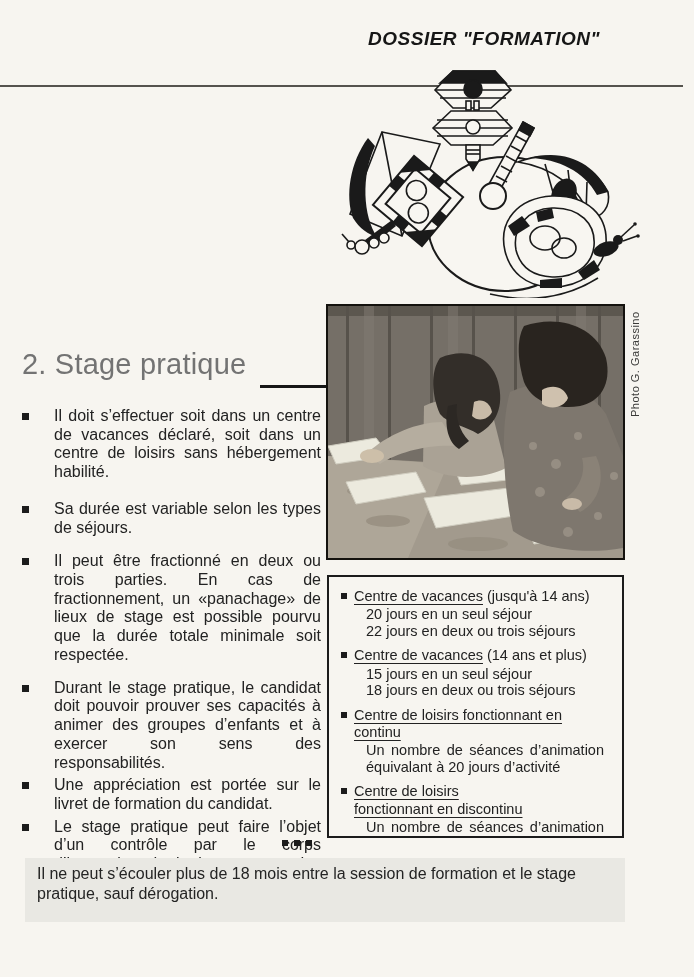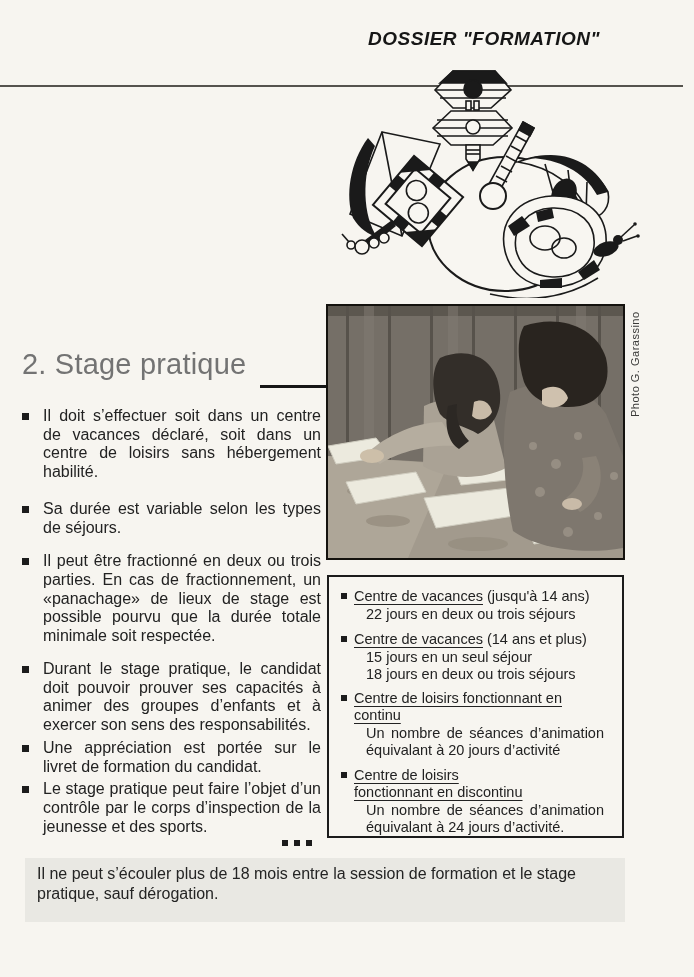--- a/index.html
+++ b/index.html
@@ -33,21 +33,21 @@
 
   
   .section-title{
     position:absolute;left:22px;top:348px;margin:0;
     font-size:29px;font-weight:400;color:#737373;letter-spacing:.2px;
   }
   .title-rule{position:absolute;left:260px;top:385px;width:68px;height:3px;background:#161616;}
 
   
   .bullets{position:absolute;left:22px;top:407px;width:299px;}
-  .bullet-item{display:flex;gap:14px;}
+  .bullet-item{display:flex;gap:25px;}
   .bullets > div:nth-of-type(2){margin-top:18px;}
   .bullets > div:nth-of-type(3){margin-top:15px;}
   .bullets > div:nth-of-type(4){margin-top:14px;}
   .bullets > div:nth-of-type(5){margin-top:4px;}
   .bullets > div:nth-of-type(6){margin-top:4px;}
   .sq7{flex:0 0 auto;width:7px;height:7px;background:#1c1c1c;margin-top:6px;}
   .bullet-text{flex:1;font-size:16px;line-height:1.17;text-align:justify;color:#222;}
   .end-marker{display:flex;justify-content:flex-end;gap:6px;margin-top:4px;padding-right:9px;}
   .end-marker i{display:block;width:6px;height:6px;background:#1c1c1c;}
 
@@ -278,20 +278,21 @@
   <div class="info-box">
 
       <div class="box-item">
         <span class="sq6"></span>
         <div class="box-item-body">
           <span class="box-titles">
             
           <span>Centre de vacances</span></span><span class="box-suffix">(jusqu'à 14 ans)</span>
           <div class="box-details">
 
+          <div>20 jours en un seul séjour</div>
             <div>22 jours en deux ou trois séjours</div>
           </div>
         </div>
       </div>
 
       <div class="box-item">
         <span class="sq6"></span>
         <div class="box-item-body">
           <span class="box-titles">
             

